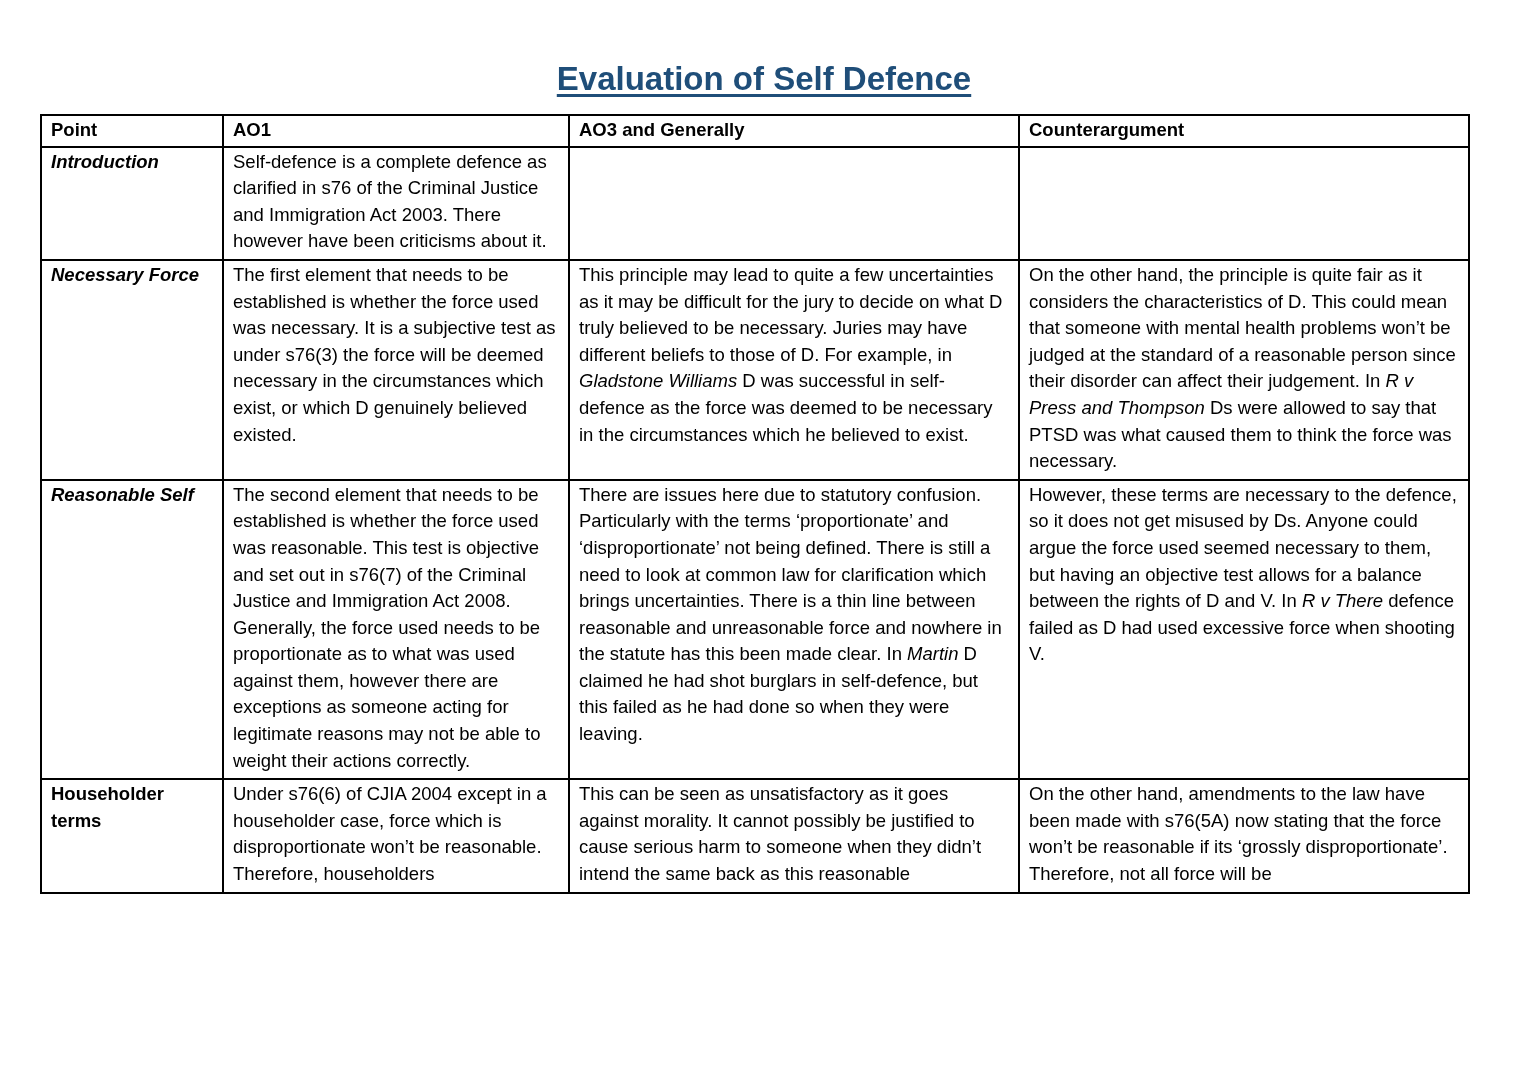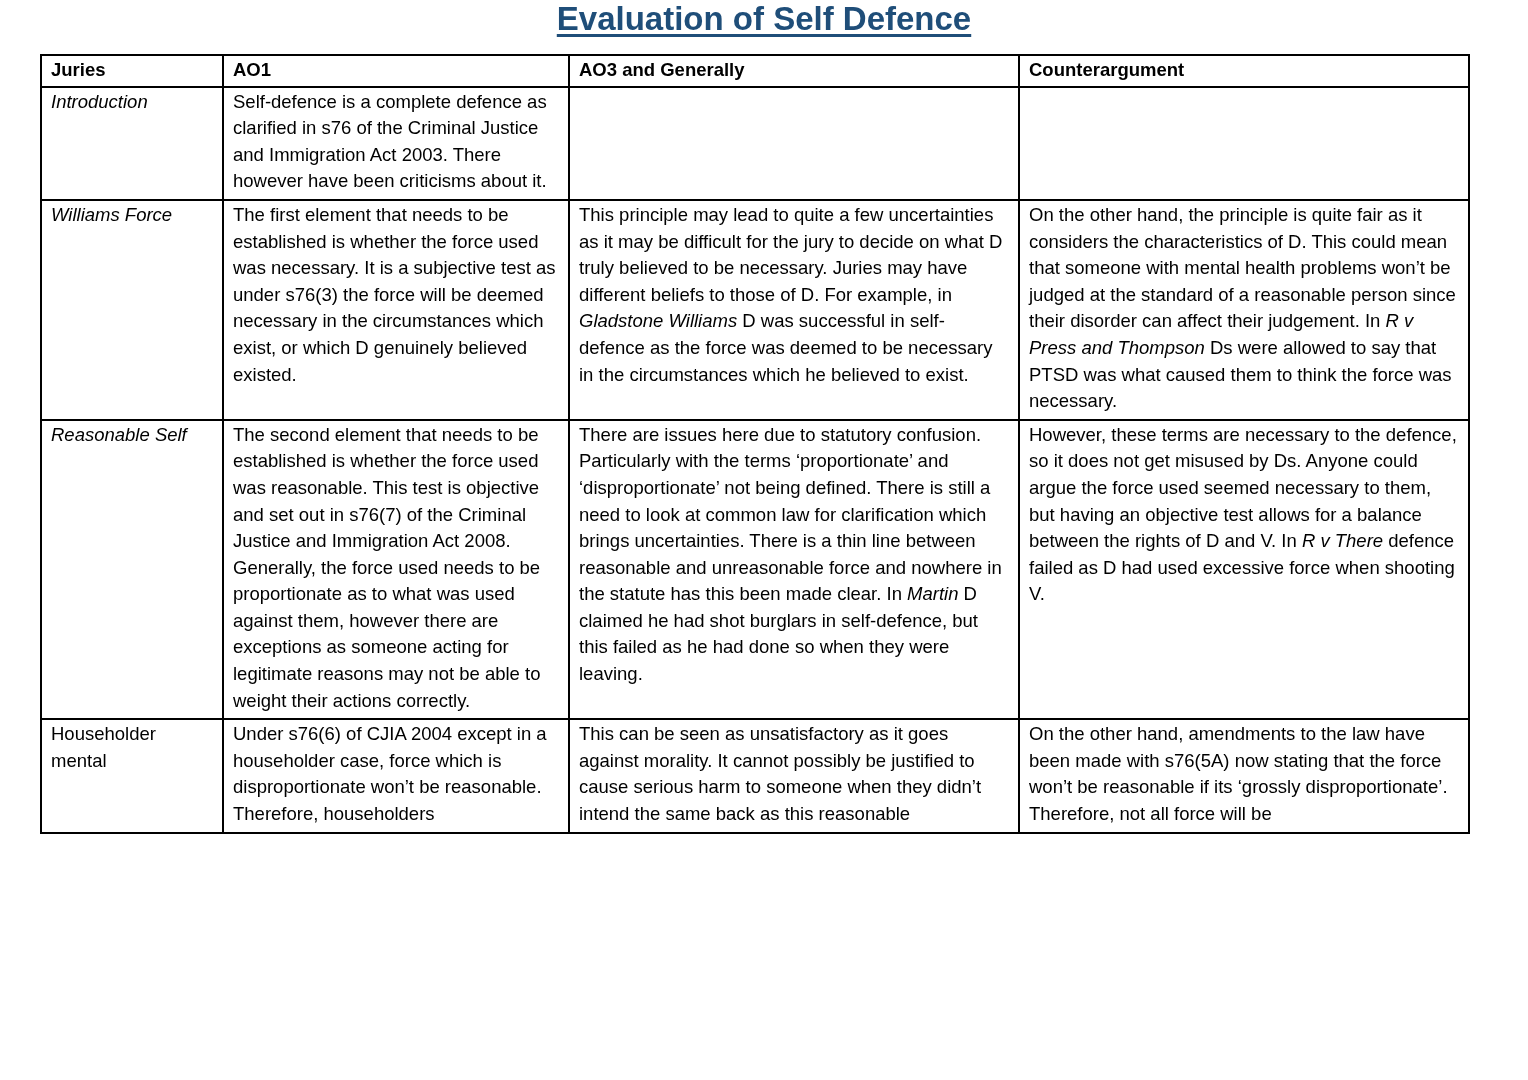--- a/index.html
+++ b/index.html
@@ -5,21 +5,21 @@
   * { box-sizing: border-box; }
   html, body { margin: 0; padding: 0; }
   body {
     width: 1528px;
     height: 1080px;
     background: #ffffff;
     color: #000000;
     font-family: "Liberation Sans", sans-serif;
     overflow: hidden;
   }
-  .page { }
+  .page { padding-top: 60px; }
   .doc-title {
     margin: 0 0 16px 0;
     text-align: center;
     font-size: 33px;
     font-weight: bold;
     text-decoration: underline;
     text-decoration-thickness: 2.5px;
     text-underline-offset: 4px;
   }
   table.eval-table {
@@ -35,65 +35,65 @@
   th, td {
     border: 2px solid #000000;
     padding: 1px 8px 4px 9px;
     text-align: left;
     vertical-align: top;
     font-size: 18.5px;
     line-height: 26.6px;
     overflow: hidden;
   }
   th { font-weight: bold; padding-bottom: 2px; }
-  td.point { font-weight: normal; border-radius: 23px; }
+  td.point { font-weight: bold; border-radius: 23px; }
   td.point.italic { font-style: italic; }
   .it { font-style: italic; text-align: right; }
 </style>
 </head>
 <body>
 
 <div class="page">
   <h1 class="doc-title" style="color: rgb(31, 78, 121);">Evaluation of Self Defence</h1>
 
   <table class="eval-table">
     <colgroup>
       <col class="c-point">
       <col class="c-ao1">
       <col class="c-ao3">
       <col class="c-counter">
     </colgroup>
     <thead>
       <tr>
-          <th>Juries</th>
+          <th>Point</th>
           <th>AO1</th>
           <th>AO3 and Generally</th>
           <th>Counterargument</th>
         </tr>
     </thead>
     <tbody>
         <tr>
           <td class="point italic">Introduction</td>
           <td><span>Self-defence is a complete defence as clarified in s76 of the Criminal Justice and Immigration Act 2003. There however have been criticisms about it.</span></td>
           <td></td>
           <td></td>
         </tr>
         <tr>
-          <td class="point italic">Williams Force</td>
+          <td class="point italic">Necessary Force</td>
           <td><span>The first element that needs to be established is whether the force used was necessary. It is a subjective test as under s76(3) the force will be deemed necessary in the circumstances which exist, or which D genuinely believed existed.</span></td>
           <td><span>This principle may lead to quite a few uncertainties as it may be difficult for the jury to decide on what D truly believed to be necessary. Juries may have different beliefs to those of D. For example, in </span><span class="it">Gladstone Williams</span><span> D was successful in self-defence as the force was deemed to be necessary in the circumstances which he believed to exist.</span></td>
           <td><span>On the other hand, the principle is quite fair as it considers the characteristics of D. This could mean that someone with mental health problems won’t be judged at the standard of a reasonable person since their disorder can affect their judgement. In </span><span class="it">R v Press and Thompson</span><span> Ds were allowed to say that PTSD was what caused them to think the force was necessary.</span></td>
         </tr>
         <tr>
           <td class="point italic">Reasonable Self</td>
           <td><span>The second element that needs to be established is whether the force used was reasonable. This test is objective and set out in s76(7) of the Criminal Justice and Immigration Act 2008. Generally, the force used needs to be proportionate as to what was used against them, however there are exceptions as someone acting for legitimate reasons may not be able to weight their actions correctly.</span></td>
           <td><span>There are issues here due to statutory confusion. Particularly with the terms ‘proportionate’ and ‘disproportionate’ not being defined. There is still a need to look at common law for clarification which brings uncertainties. There is a thin line between reasonable and unreasonable force and nowhere in the statute has this been made clear. In </span><span class="it">Martin</span><span> D claimed he had shot burglars in self-defence, but this failed as he had done so when they were leaving.</span></td>
           <td><span>However, these terms are necessary to the defence, so it does not get misused by Ds. Anyone could argue the force used seemed necessary to them, but having an objective test allows for a balance between the rights of D and V. In </span><span class="it">R v There</span><span> defence failed as D had used excessive force when shooting V.</span></td>
         </tr>
         <tr>
-          <td class="point">Householder mental</td>
+          <td class="point">Householder terms</td>
           <td><span>Under s76(6) of CJIA 2004 except in a householder case, force which is disproportionate won’t be reasonable. Therefore, householders</span></td>
           <td><span>This can be seen as unsatisfactory as it goes against morality. It cannot possibly be justified to cause serious harm to someone when they didn’t intend the same back as this reasonable</span></td>
           <td><span>On the other hand, amendments to the law have been made with s76(5A) now stating that the force won’t be reasonable if its ‘grossly disproportionate’. Therefore, not all force will be</span></td>
         </tr>
       </tbody>
   </table>
 </div>
 
 </body></html>

